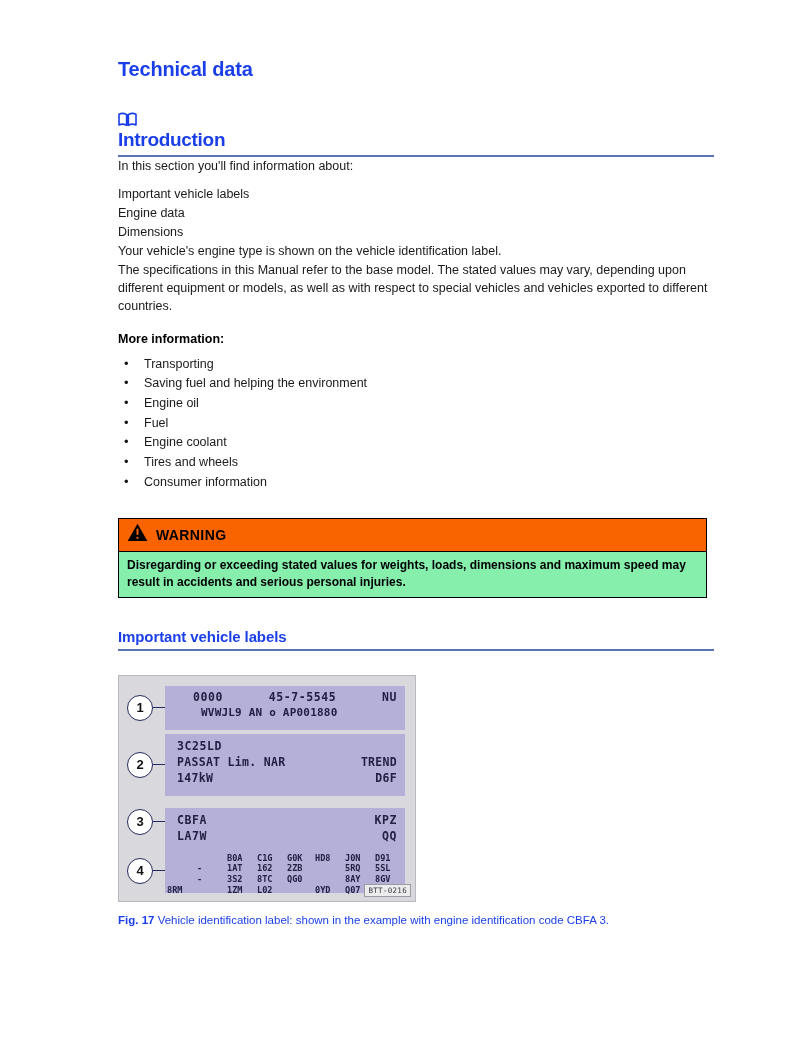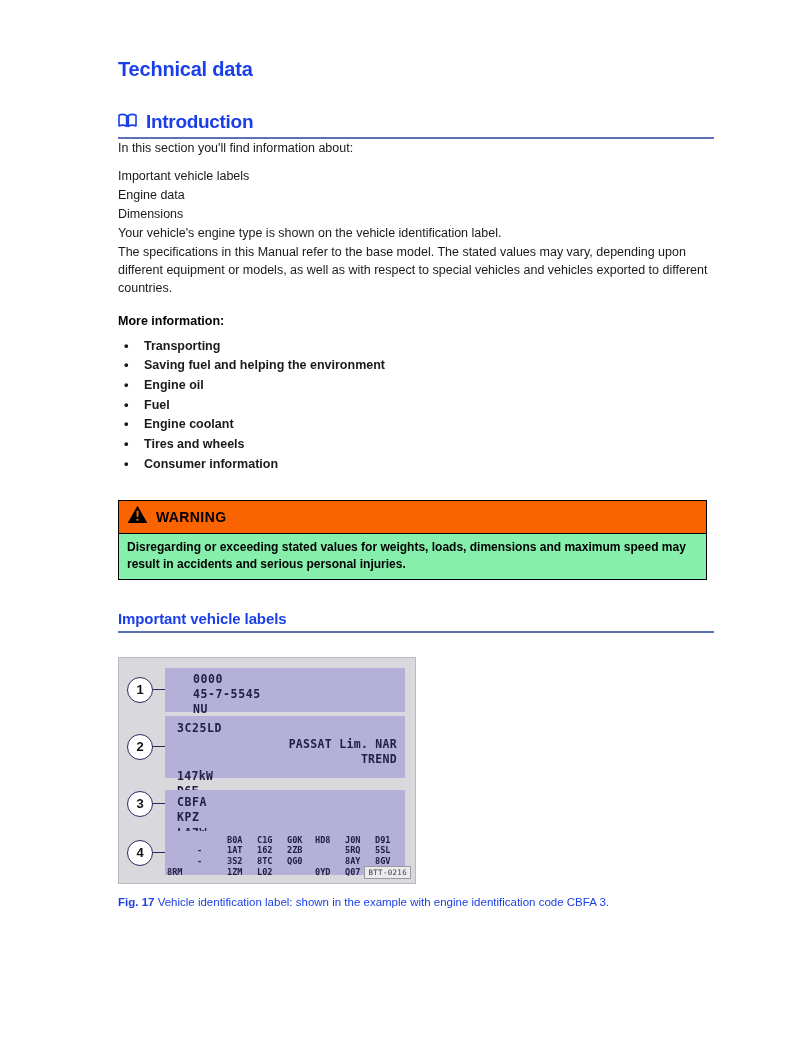--- a/index.html
+++ b/index.html
@@ -32,22 +32,23 @@
     margin: 0;
     padding-top: 58px;
     letter-spacing: -0.2px;
   }
 
   .h2-block {
     margin-top: 31px;
   }
   .h2-row {
     display: flex;
-    align-items: center;
-    gap: 9px;
+    align-items: flex-start;
+    gap: 1px;
+    flex-direction: column;
   }
   .h2-title {
     color: #1a3fe8;
     font-size: 19px;
     font-weight: bold;
     line-height: 1.05;
     letter-spacing: -0.3px;
   }
   .book-icon {
     display: inline-block;
@@ -103,21 +104,20 @@
     list-style: none;
     margin: 9px 0 0 0;
     padding: 0;
   }
   ul.bullets li {
     font-size: 12.5px;
     line-height: 1.57;
     color: #1a1a1a;
     padding-left: 26px;
     position: relative;
-    font-weight: bold;
   }
   ul.bullets li::before {
     content: "\2022";
     position: absolute;
     left: 6px;
     top: -1px;
     font-size: 13px;
     color: #1a1a1a;
   }
 
@@ -179,21 +179,21 @@
   .blk4 { top: 173px; height: 44px; }
 
   .row { display: flex; white-space: pre; font-size: 11.5px; line-height: 1.33; }
   .blk1 .l1 { padding: 4px 8px 0 28px; letter-spacing: 0.6px; }
   .blk1 .l2 { padding: 1px 8px 0 36px; letter-spacing: 0.2px; font-size: 11px; }
   .blk2 .l1 { padding: 5px 8px 0 12px; letter-spacing: 0.6px; }
   .blk2 .l2 { padding: 1px 8px 0 12px; letter-spacing: 0.3px; text-align: right; }
   .blk2 .l3 { padding: 1px 8px 0 12px; letter-spacing: 0.3px; }
   .blk3 .l1 { padding: 5px 8px 0 12px; letter-spacing: 0.6px; }
   .blk3 .l2 { padding: 1px 8px 0 12px; letter-spacing: 0.6px; }
-  .spread { justify-content: space-between; flex-direction: column; }
+  .spread { justify-content: space-between; }
 
   
   .codes {
     padding: 4px 4px 0 2px;
     font-family: "DejaVu Sans Mono", monospace;
     font-size: 8.6px;
     line-height: 1.23;
     color: #232044;
     font-weight: bold;
   }

